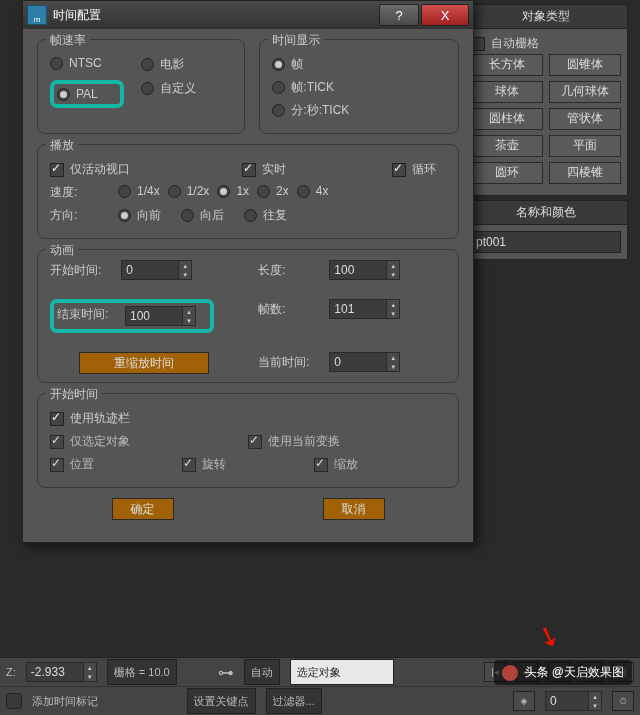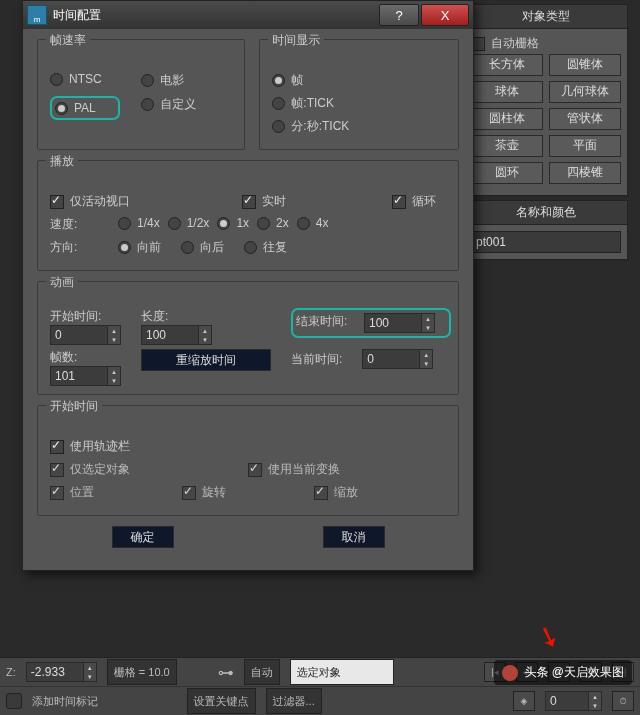--- a/index.html
+++ b/index.html
@@ -5,40 +5,40 @@
   body{margin:0;background:#2a2a2a;font-family:"Microsoft YaHei","Segoe UI",sans-serif;font-size:12px;color:#ccc;width:640px;height:715px;overflow:hidden;position:relative}
   
   .dialog{position:absolute;left:22px;top:0;width:450px;background:#555;border:1px solid #222;box-shadow:4px 4px 10px rgba(0,0,0,.6)}
   .titlebar{height:28px;background:linear-gradient(#4a4a4a,#333);display:flex;align-items:center;padding:0 4px;color:#fff}
   .titlebar .icn{width:18px;height:18px;background:#2e7fa8;border:1px solid #1a5270;margin-right:6px;display:flex;align-items:flex-end;justify-content:center;font-size:8px;color:#fff}
   .titlebar .spacer{flex:1}
   .titlebar .hbtn{width:38px;height:20px;margin-left:2px;border:1px solid #222;background:linear-gradient(#6b6b6b,#4a4a4a);color:#fff;font-size:13px;display:flex;align-items:center;justify-content:center;border-radius:2px}
   .titlebar .close{background:linear-gradient(#d05050,#a02020);width:46px}
   .dlg-body{padding:10px 14px 16px 14px;background:#555}
   
-  .grp{border:1px solid #3a3a3a;border-radius:2px;padding:26px 12px 8px 12px;margin-bottom:10px;position:relative}
+  .grp{border:1px solid #3a3a3a;border-radius:8px;padding:10px 12px 8px 12px;margin-bottom:10px;position:relative}
   .grp>legend{position:absolute;top:-8px;left:8px;background:#555;padding:0 4px;color:#ccc}
   .row{display:flex;align-items:flex-start;margin:6px 0}
   .col{flex:1}
   
   .rad{display:inline-flex;align-items:center;margin-right:8px;cursor:pointer}
   .rad .dot{width:11px;height:11px;border:1px solid #222;border-radius:50%;background:#444;margin-right:6px;position:relative}
   .rad.on .dot::after{content:"";position:absolute;inset:2px;background:#ccc;border-radius:50%}
   .chk{display:inline-flex;align-items:center;margin-right:10px;cursor:pointer}
   .chk .box{width:12px;height:12px;border:1px solid #222;background:#444;margin-right:6px;position:relative}
   .chk.on .box::after{content:"✓";position:absolute;left:0;top:-3px;color:#eee;font-size:12px}
-  .hilite{border:2px solid #14b8a6;border-radius:7px;padding:3px 14px 3px 3px;display:inline-flex}
+  .hilite{border:4px solid #14b8a6;border-radius:7px;padding:3px 14px 3px 3px;display:inline-flex}
   
   .spin{display:inline-flex;border:1px solid #2a2a2a;background:#3c3c3c;height:18px}
   .spin input{background:#3c3c3c;border:0;color:#ddd;width:48px;padding:0 4px;font-size:12px;outline:none}
   .spin .ar{width:12px;display:flex;flex-direction:column;background:#4a4a4a;border-left:1px solid #2a2a2a}
   .spin .ar span{flex:1;display:flex;align-items:center;justify-content:center;font-size:6px;color:#ccc}
   .lbl{display:inline-block;width:68px}
-  .btn{background:#0f172a;border:1px solid #2a2a2a;color:#ddd;height:22px;min-width:62px;padding:0 14px;font-size:12px;cursor:pointer}
-  .grid2{display:grid;grid-template-columns:1fr 1fr 1fr;gap:4px 20px}
+  .btn{background:#a16207;border:1px solid #2a2a2a;color:#ddd;height:22px;min-width:62px;padding:0 14px;font-size:12px;cursor:pointer}
+  .grid2{display:grid;grid-template-columns:1fr 1fr;gap:19px 20px}
   .two{display:flex;gap:14px}
   .two>.grp{flex:1}
   
   .side{position:absolute;right:12px;top:0;width:164px}
   .side-head{background:#3a3a3a;color:#ddd;text-align:center;padding:3px 0;border:1px solid #222;margin-top:4px}
   .side-body{background:#555;padding:6px;border:1px solid #222;border-top:0}
   .side .srow{display:flex;gap:6px;margin-bottom:5px}
   .sbtn{flex:1;background:#5a5a5a;border:1px solid #2a2a2a;color:#ddd;height:20px;font-size:12px;display:flex;align-items:center;justify-content:center}
   .cfield{display:flex;align-items:center;border:1px solid #222;background:#3a3a3a;height:20px}
   .cfield input{flex:1;background:transparent;border:0;color:#ddd;padding:0 4px;font-size:12px;outline:none}

